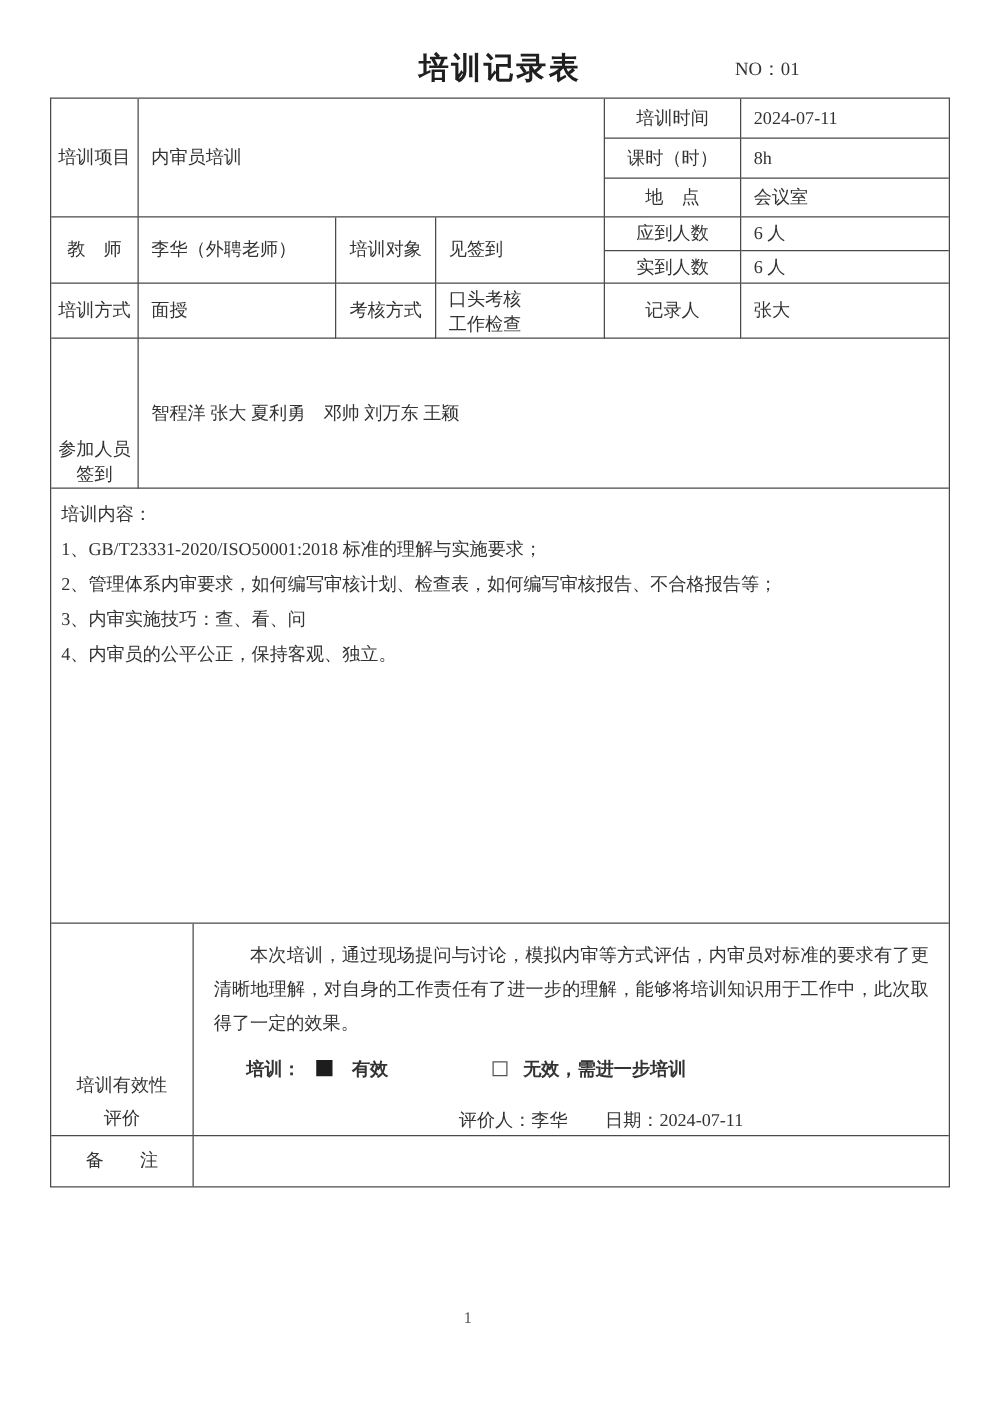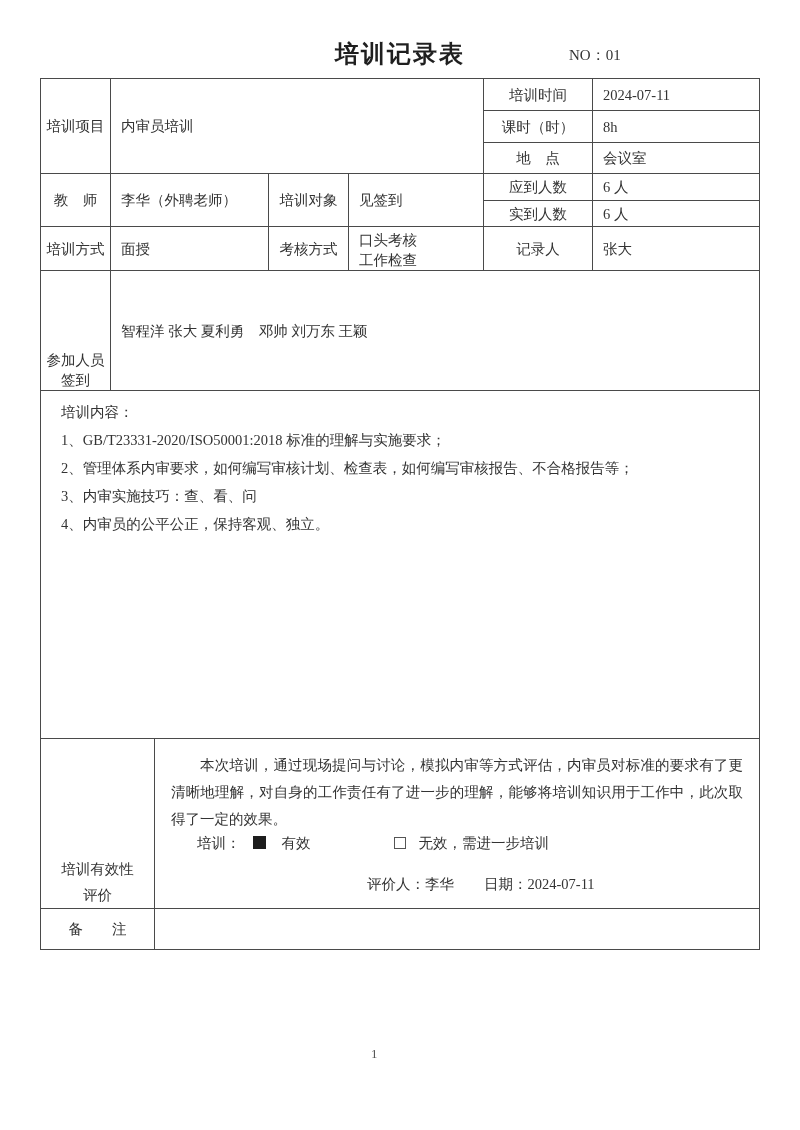--- a/index.html
+++ b/index.html
@@ -12,21 +12,21 @@
     position:relative;
     font-family:"Liberation Serif","DejaVu Serif",serif;
     color:var(--tc);
   }
   .header{position:absolute; top:36px; left:0; width:800px; height:42px;}
   .header h1{
     position:absolute; left:0; right:0; top:2px;
     text-align:center; font-size:24px; font-weight:bold; letter-spacing:2px;
     color:#1f1f1f;
   }
-  .doc-no{position:absolute; left:569px; top:10px; font-size:15px;}
+  .doc-no{position:absolute; left:588px; top:10px; font-size:15px;}
 
   .tbl{
     position:absolute; left:40px; top:78px; width:720px;
     border:1px solid var(--bc);
   }
   .g1{
     display:grid; width:718px;
     grid-template-columns:70px 158px 80px 135px 109px 166px;
     grid-template-rows:32px 32px 31px 27px 26px 44px 120px 348px;
   }
@@ -43,28 +43,28 @@
     overflow:hidden;
   }
   .nr{border-right:none;}
   .nb{border-bottom:none;}
   .lab{justify-content:center; text-align:center;}
   .val{padding-left:10px;}
   .col2{flex-direction:column; justify-content:flex-end;}
   .block{display:block;}
 
   .content-cell{padding:12px 10px 0 8px;}
-  .content-cell p{margin:0 0 9px 12px; line-height:19px; font-size:14.5px;}
+  .content-cell p{margin:0 0 9px 0; line-height:19px; font-size:14.5px;}
 
   .eval-cell{padding:13px 16px 0 16px;}
   .eval-cell .para{
     text-indent:2em; text-align:justify;
     line-height:27px; font-size:14.5px;
   }
-  .chk-line{padding-left:26px; font-size:14.5px; white-space:nowrap;}
+  .chk-line{margin-top:13px; padding-left:26px; font-size:14.5px; white-space:nowrap;font-weight:bold;}
   .box-filled{
     display:inline-block; width:13px; height:13px; background:#1d1d1d;
     margin:0 16px 0 12px; vertical-align:-1px;
   }
   .box-empty{
     display:inline-block; width:12px; height:12px; background:#fff;
     border:1.5px solid #555; margin:0 13px 0 83px; vertical-align:-1px;
   }
   .sig-line{margin-top:21px; padding-left:196px; font-size:14.5px; white-space:nowrap;}
   .sig-date{margin-left:30px;}

